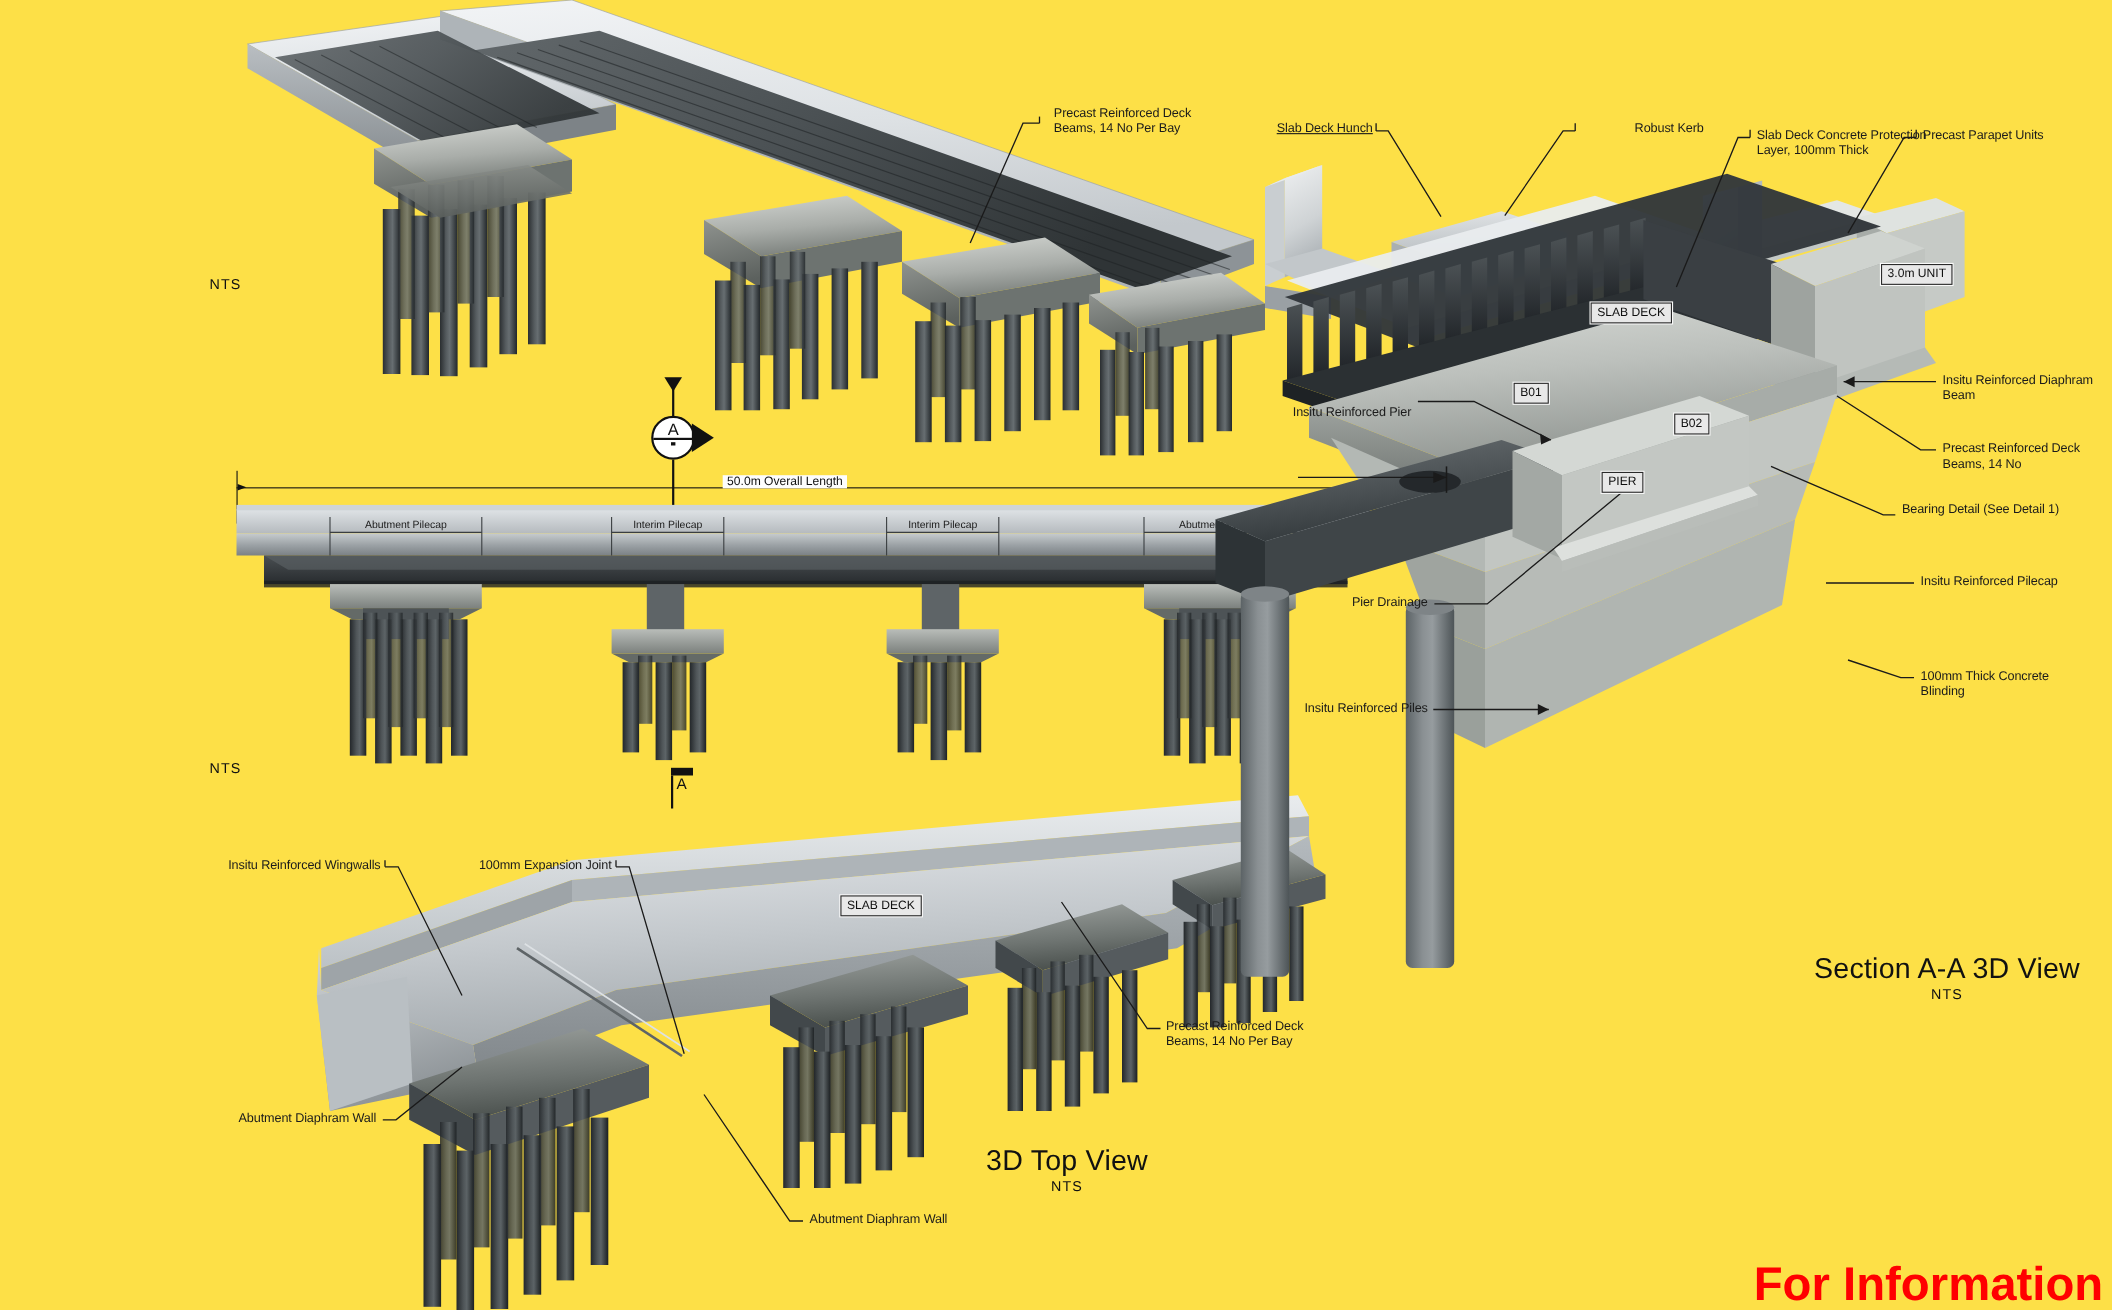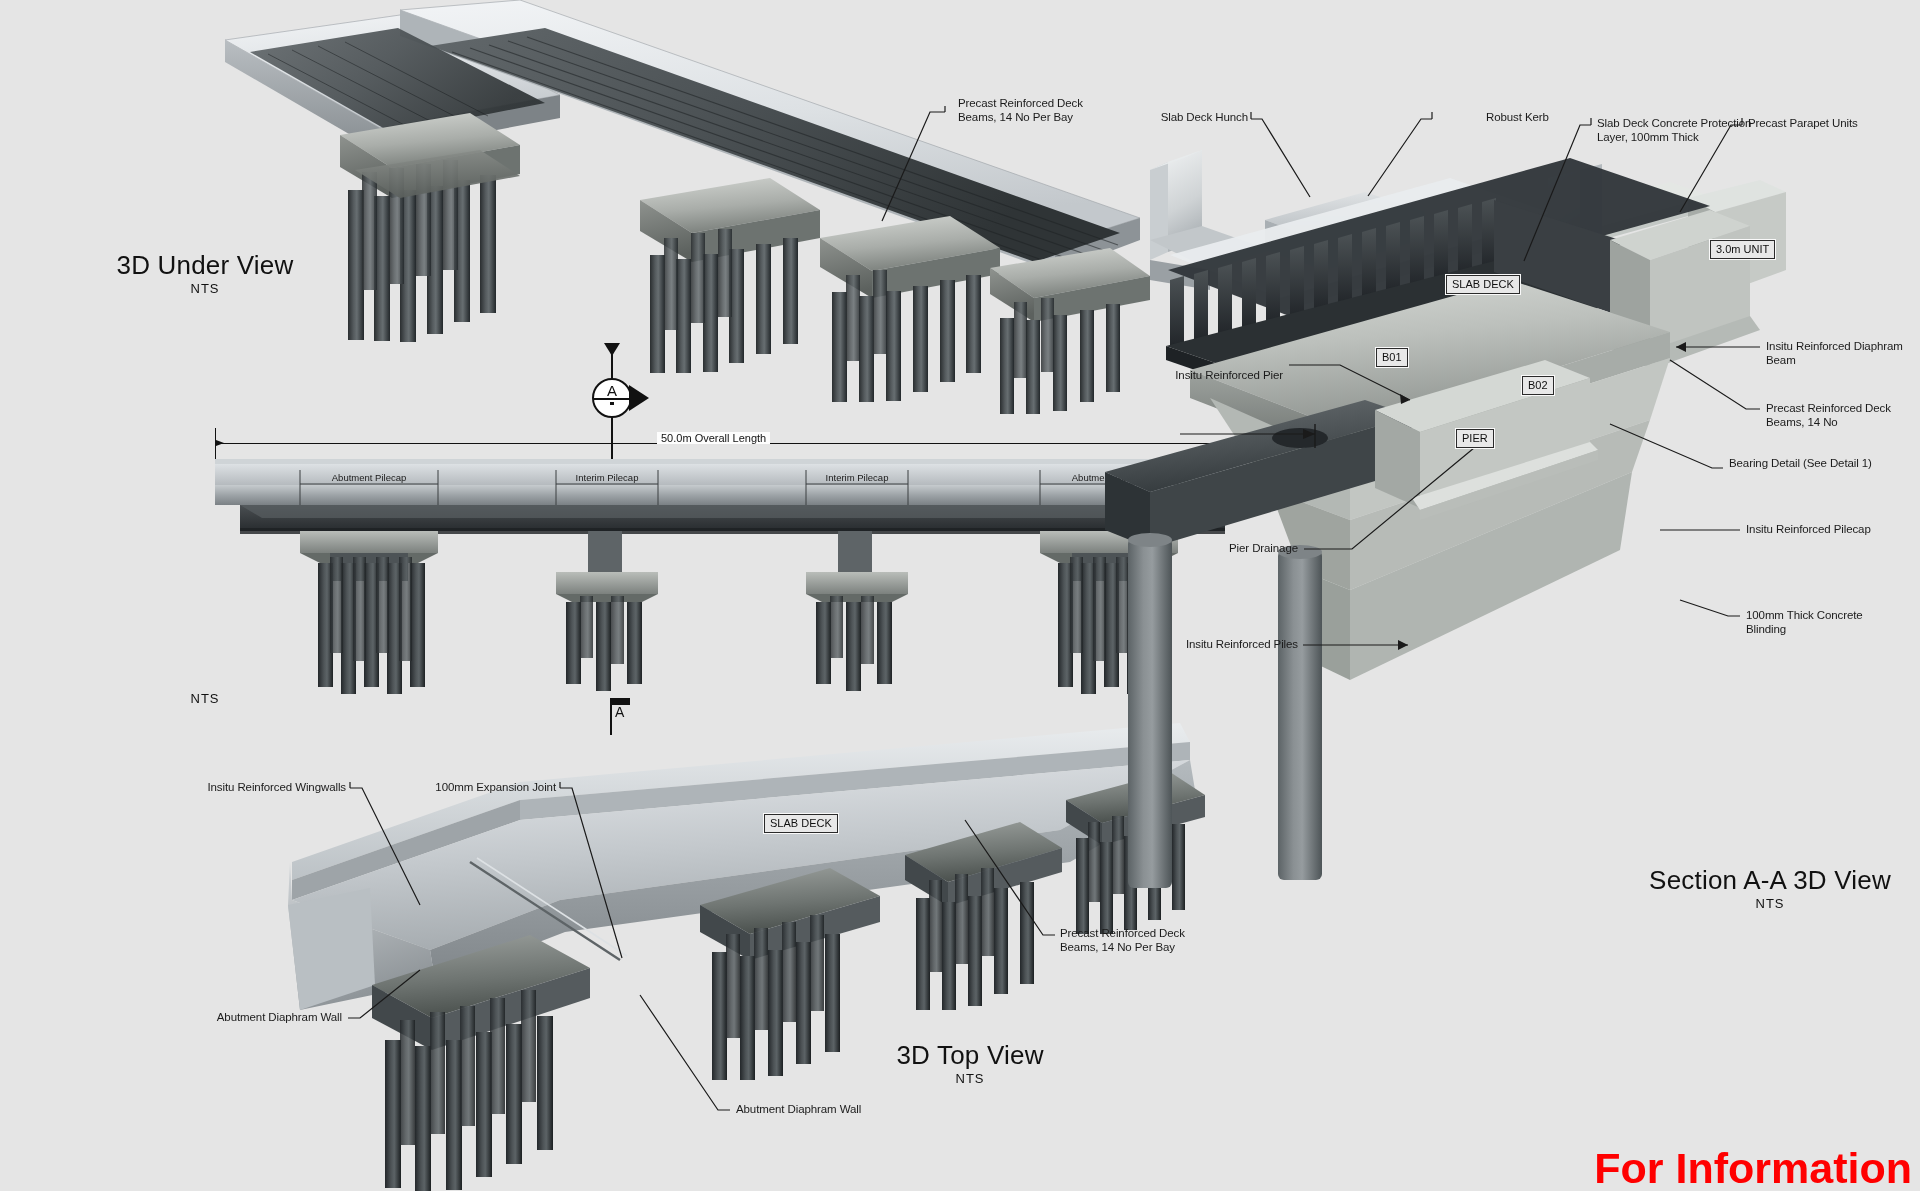--- a/index.html
+++ b/index.html
@@ -6,21 +6,21 @@
   * { box-sizing: border-box; }
   html, body {
     margin: 0; padding: 0;
     background: #ffffff;
     font-family: "Liberation Sans", sans-serif;
   }
   #sheet {
     position: relative;
     width: 1920px;
     height: 1191px;
-    background: #e5e5e5;
+    background: #fde047;
     overflow: hidden;
   }
 
   
   .ann {
     position: absolute;
     font-family: "Liberation Sans", sans-serif;
     font-size: 11.5px;
     line-height: 13.5px;
     color: #1b1b1b;
@@ -252,21 +252,20 @@
 
     <svg class="art" width="1250" height="430">
       <polyline points="882,221 930,112 945,112" fill="none" stroke="#1a1a1a" stroke-width="1.2"></polyline>
       <line x1="945" y1="112" x2="945" y2="106" stroke="#1a1a1a" stroke-width="1.2"></line>
     </svg>
 
     <div class="ann" style="left:958px; top:97px;">Precast Reinforced Deck
 Beams, 14 No Per Bay</div>
 
     <div class="view-title" style="left:45px; top:250px; width:320px;">
-      <div class="t">3D Under View</div>
       <div class="s">NTS</div>
     </div>
   </div>
 
   <div>
 
     <div>
       <div class="sec-circle" style="left:592px; top:378px; width:40px; height:40px;">
         <div class="lbl">A</div>
         <div class="bar"></div>
@@ -714,21 +713,21 @@
 
       <polyline points="1723,468 1712,468 1610,424" fill="none" stroke="#1a1a1a" stroke-width="1.2"></polyline>
 
       <polyline points="1740,530 1660,530" fill="none" stroke="#1a1a1a" stroke-width="1.2"></polyline>
 
       <polyline points="1740,616 1728,616 1680,600" fill="none" stroke="#1a1a1a" stroke-width="1.2"></polyline>
 
       <polyline points="1385,365 1385,358" fill="none" stroke="#1a1a1a" stroke-width="1"></polyline>
     </svg>
 
-    <div class="ann r" style="left:1100px; top:111px; width:148px;">Slab Deck Hunch</div>
+    <div class="ann r" style="left:1100px; top:111px; width:148px;text-decoration:underline;">Slab Deck Hunch</div>
     <div class="ann" style="left:1438px; top:111px;padding-left:48px;">Robust Kerb</div>
     <div class="ann" style="left:1597px; top:117px;">Slab Deck Concrete Protection
 Layer, 100mm Thick</div>
     <div class="ann" style="left:1748px; top:117px;">Precast Parapet Units</div>
 
     <div class="ann r" style="left:1090px; top:358px; width:193px;margin-top:11px;">Insitu Reinforced Pier</div>
     <div class="ann r" style="left:1140px; top:542px; width:158px;">Pier Drainage</div>
     <div class="ann r" style="left:1110px; top:638px; width:188px;">Insitu Reinforced Piles</div>
 
     <div class="ann" style="left:1766px; top:340px;">Insitu Reinforced Diaphram

